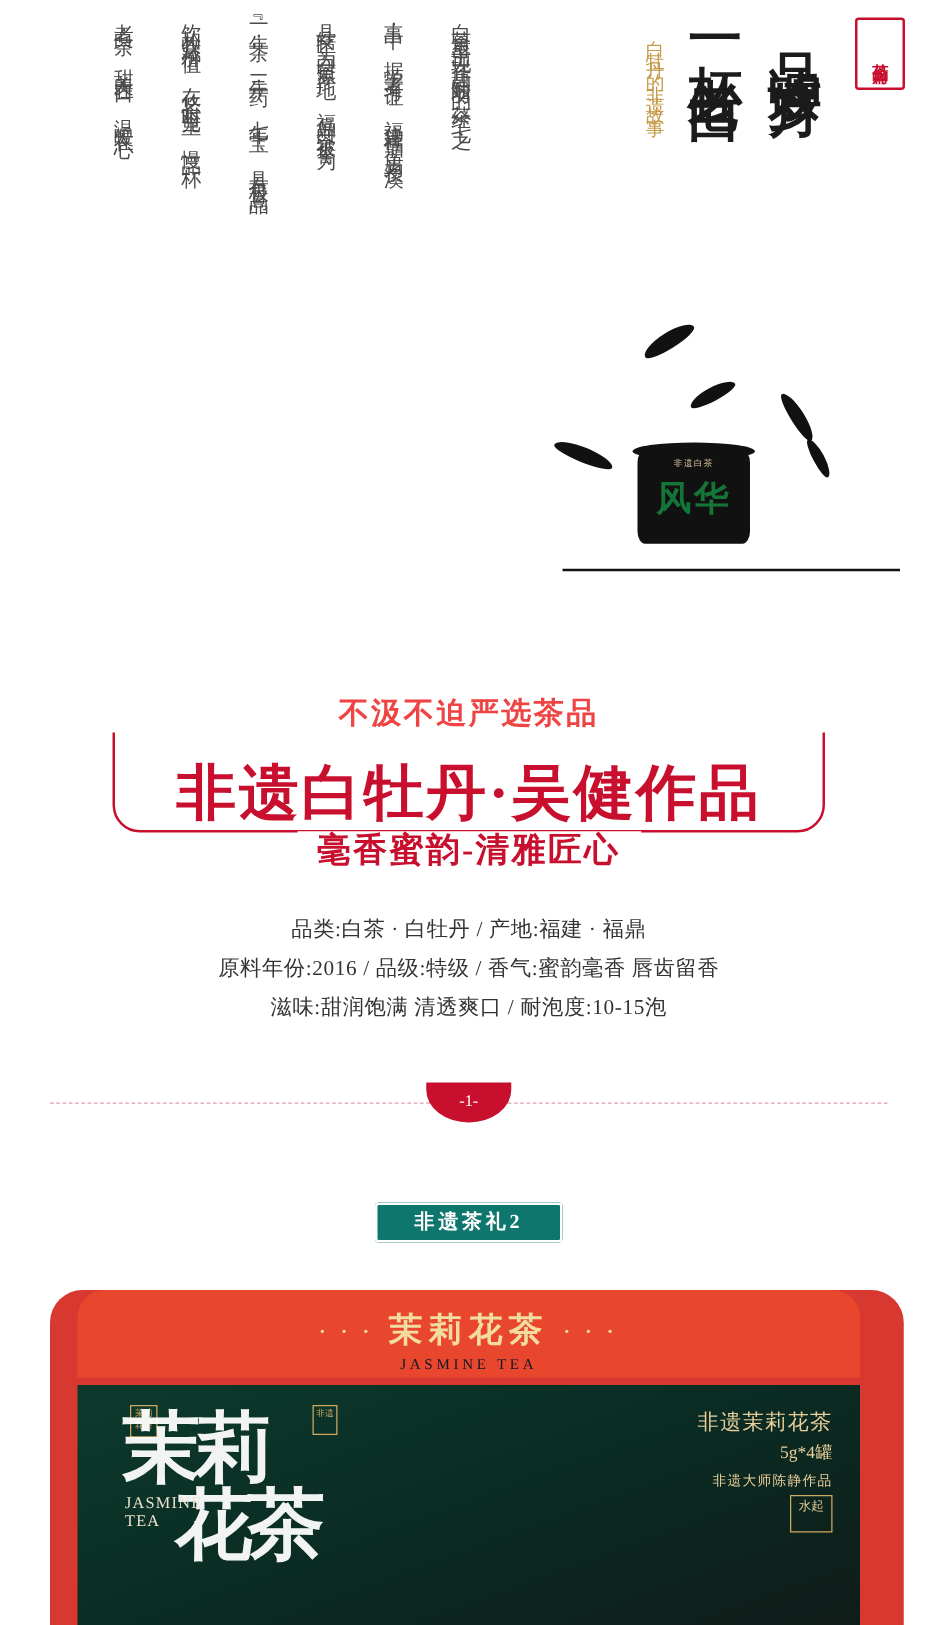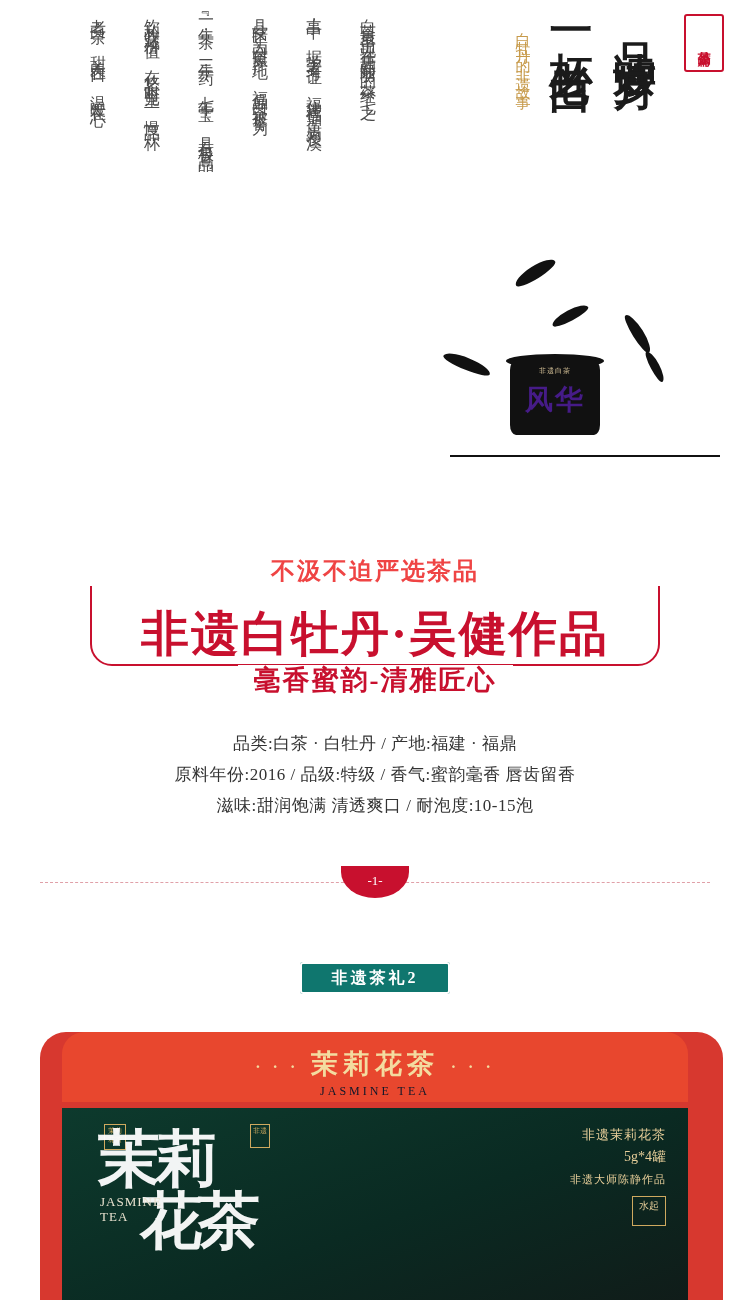--- a/index.html
+++ b/index.html
@@ -132,21 +132,21 @@
     text-align: center;
     line-height: 10px;
     letter-spacing: 1px;
   }
   .can-glyph {
     position: absolute;
     left: 78px;
     top: 124px;
     width: 74px;
     height: 52px;
-    color: #4c1d95;
+    color: #15803d;
     font-size: 28px;
     font-weight: bold;
     text-align: center;
     line-height: 52px;
     letter-spacing: 2px;
     opacity: .9;
   }
   .ground {
     position: absolute;
     left: 10px;
@@ -373,21 +373,21 @@
     letter-spacing: 1px;
   }
   .panel-right {
     position: absolute;
     right: 22px;
     top: 18px;
     width: 200px;
     text-align: right;
     color: #e8cf9a;
   }
-  .panel-right .r1 { font-size: 13px; letter-spacing: 1px; }
+  .panel-right .r1 { font-size: 17px; letter-spacing: 1px; }
   .panel-right .r2 { font-size: 14px; margin-top: 4px; }
   .panel-right .r3 { font-size: 11px; margin-top: 6px; letter-spacing: 1px; }
   .panel-badge {
     position: absolute;
     right: 22px;
     top: 88px;
     width: 34px;
     height: 30px;
     border: 1px solid #cfa95f;
     color: #e8cf9a;

